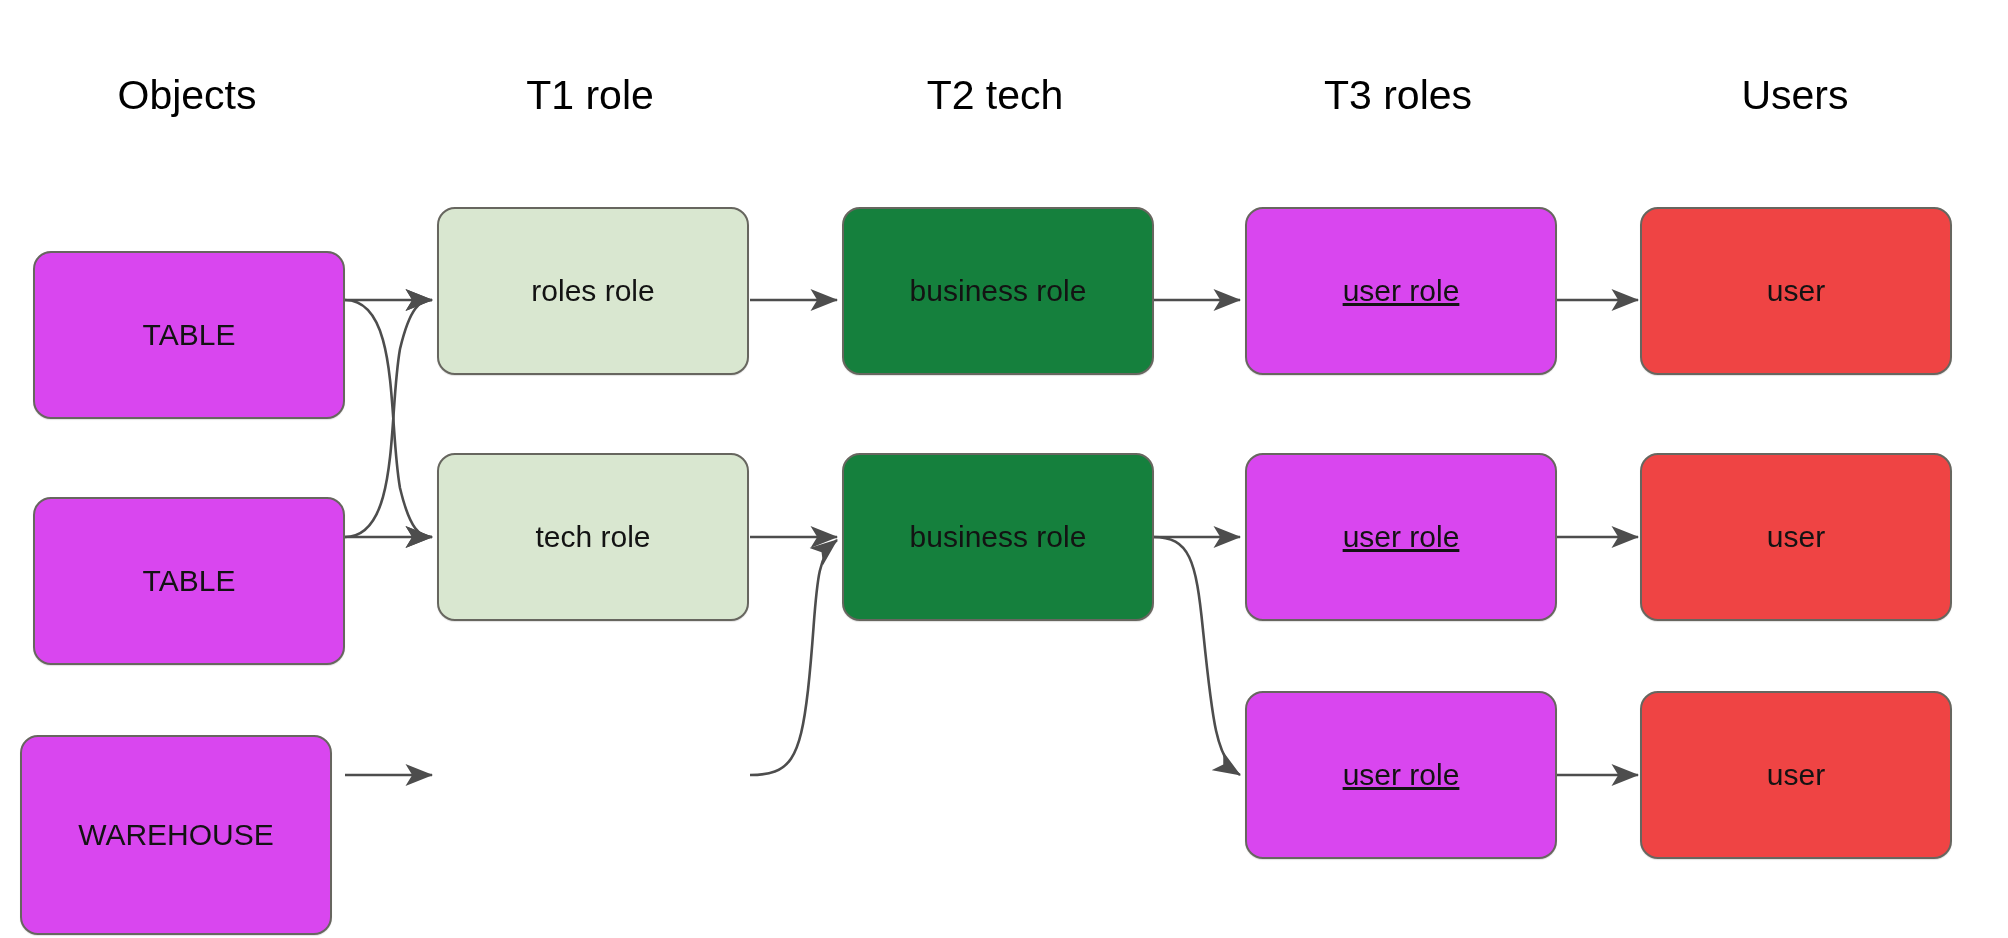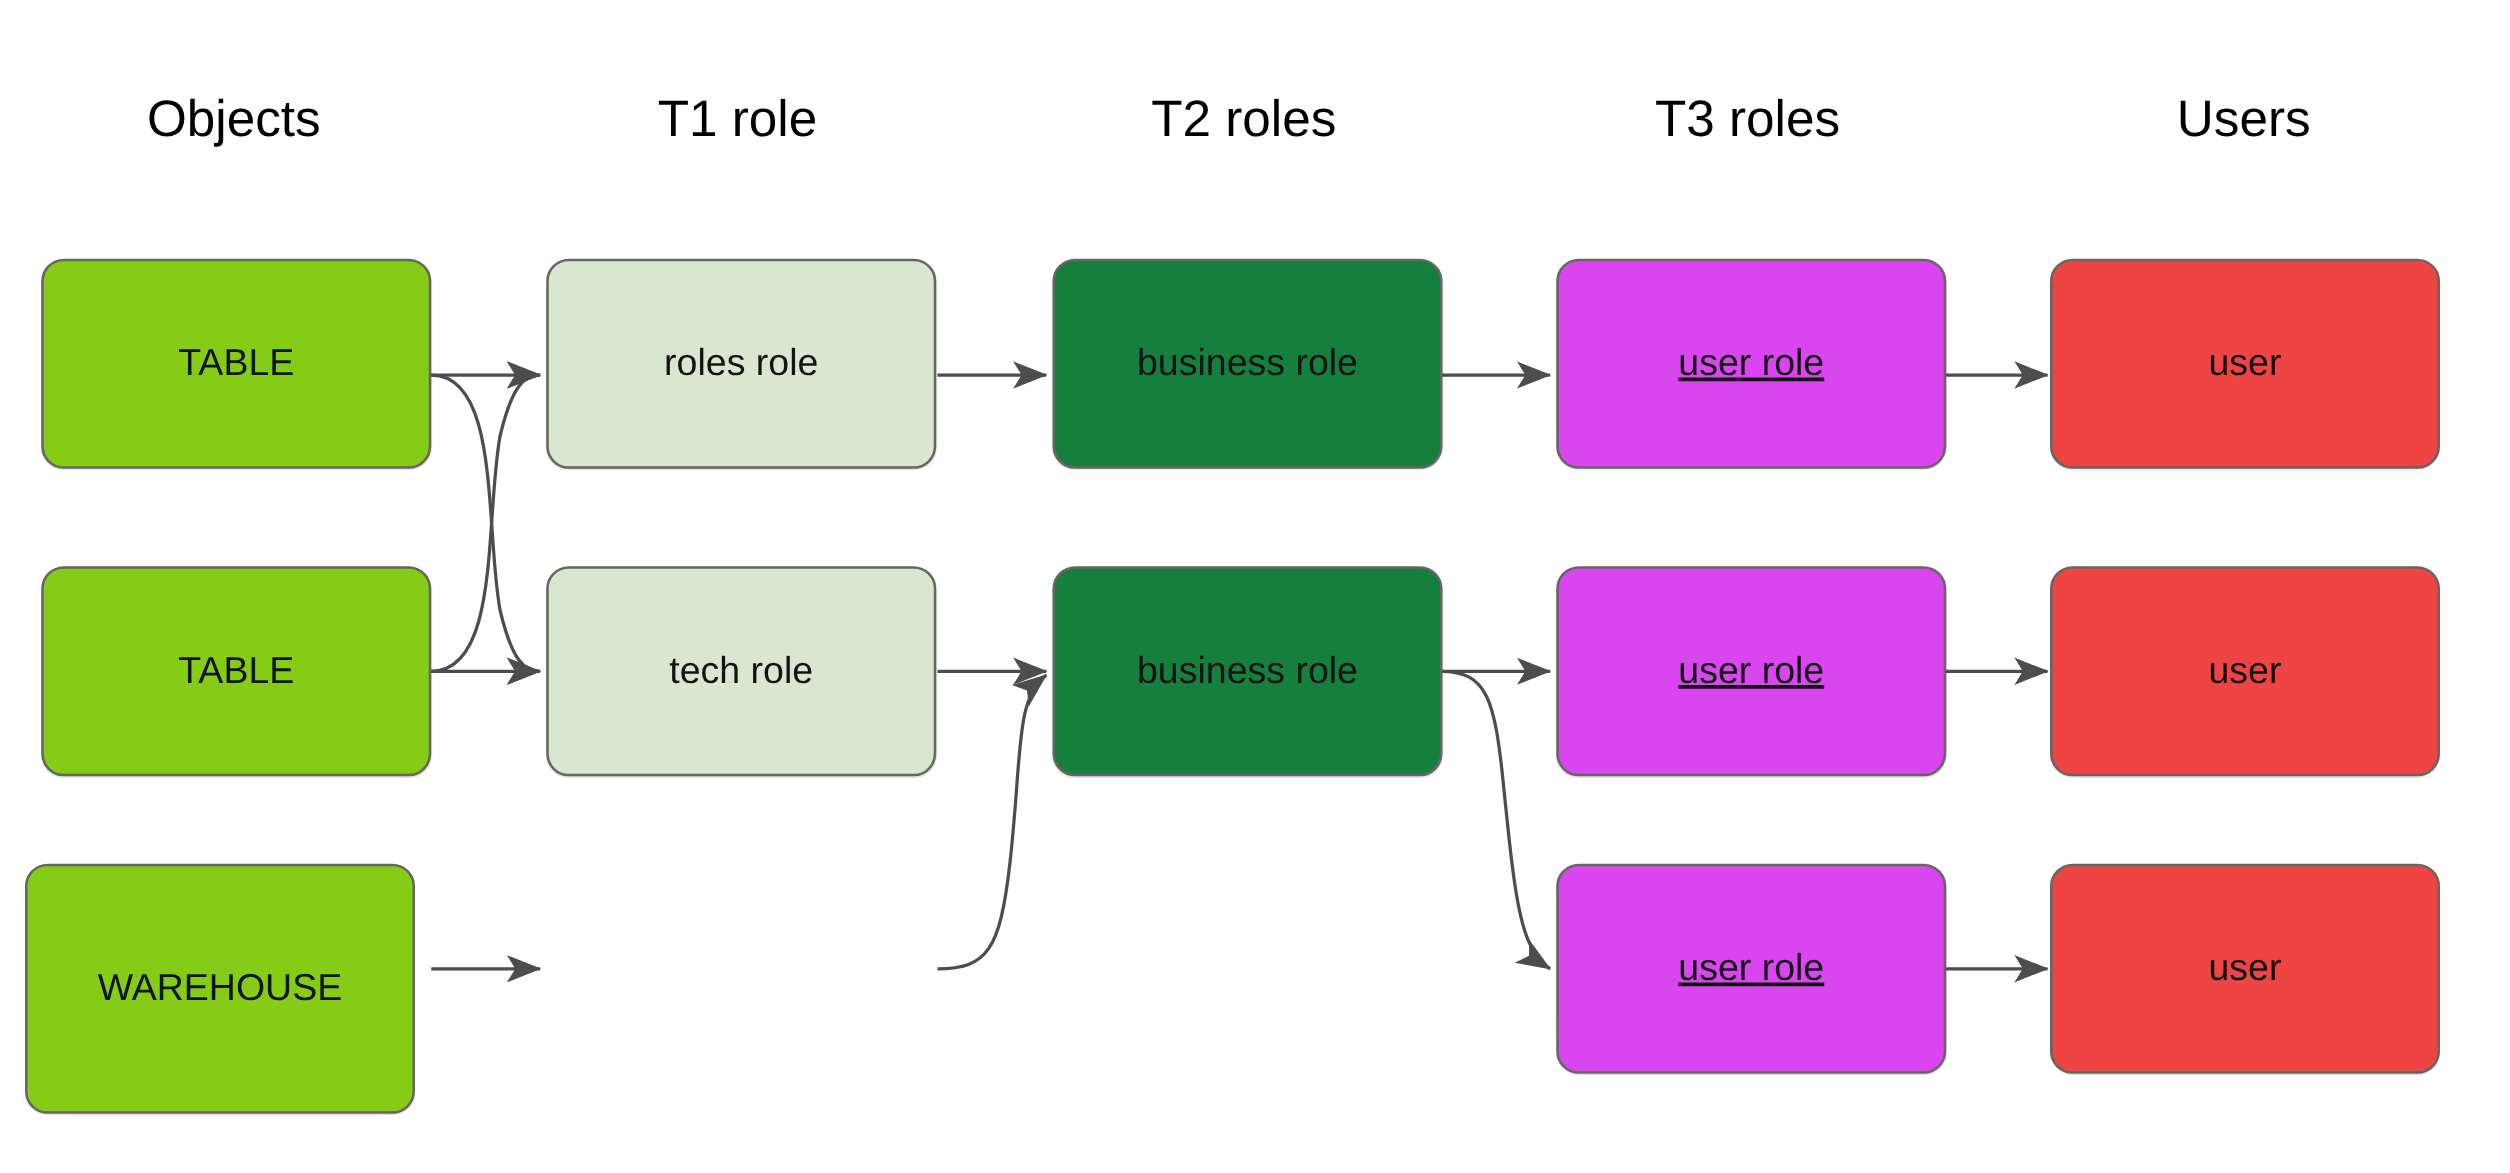--- a/index.html
+++ b/index.html
@@ -34,21 +34,21 @@
     border: 2px solid #67665f;
     border-radius: 18px;
     display: flex;
     align-items: center;
     justify-content: center;
     font-size: 30px;
     color: #131313;
     text-align: center;
     box-shadow: 0 1px 1px rgba(0,0,0,0.12);
   }
-  .node.obj   { background: #84cc16; }
+  .node.obj   { background: #d946ef; margin-top: 44px; }
   .node.t1    { background: #d9e7d0; }
   .node.t2    { background: #15803d; }
   .node.t3    { background: #d946ef; text-decoration: underline; }
   .node.user  { background: #ef4444; }
   .node-label {
     pointer-events: none;
   }
   #edges {
     position: absolute;
     left: 0;
@@ -58,21 +58,21 @@
     overflow: visible;
   }
 </style>
 </head>
 <body>
 
 <div id="canvas">
 
   <div class="col-header" style="left:187px; top:72px;">Objects</div>
   <div class="col-header" style="left:590px; top:72px;">T1 role</div>
-  <div class="col-header" style="left:995px; top:72px;">T2 roles</div>
+  <div class="col-header" style="left:995px; top:72px;">T2 tech</div>
   <div class="col-header" style="left:1398px; top:72px;">T3 roles</div>
   <div class="col-header" style="left:1795px; top:72px;">Users</div>
 
   <svg id="edges" viewBox="0 0 2008 938" width="2008" height="938" xmlns="http://www.w3.org/2000/svg">
     <defs>
       <marker id="arrow" markerWidth="11" markerHeight="9" refX="10.2" refY="4.5" orient="auto" markerUnits="strokeWidth">
         <path d="M0,0.3 L10.6,4.5 L0,8.7 L2.6,4.5 Z" fill="#4d4d4d"></path>
       </marker>
     </defs>
     <g fill="none" stroke="#4d4d4d" stroke-width="2.6" marker-end="url(#arrow)">

